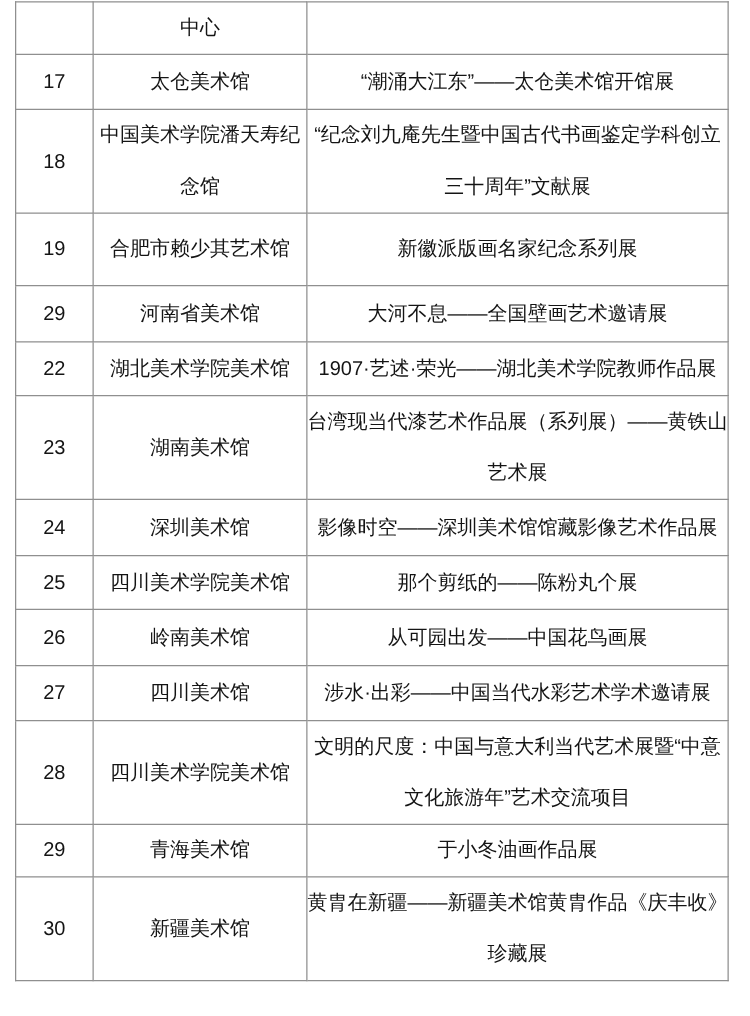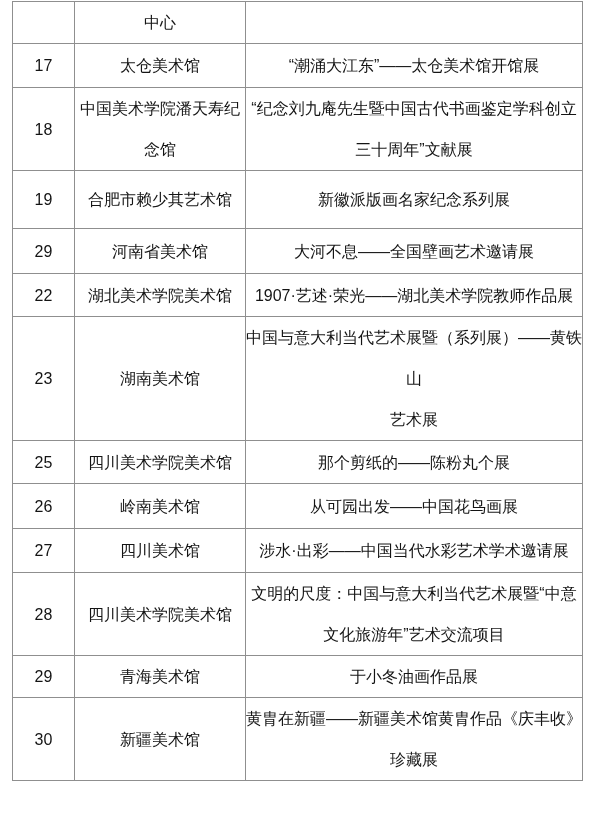--- a/index.html
+++ b/index.html
@@ -77,22 +77,27 @@
           <td>大河不息——全国壁画艺术邀请展</td>
         </tr>
         <tr style="height: 43px;">
           <td>22</td>
           <td>湖北美术学院美术馆</td>
           <td>1907·艺述·荣光——湖北美术学院教师作品展</td>
         </tr>
         <tr style="height: 83px;">
           <td>23</td>
           <td>湖南美术馆</td>
-          <td>中国与意大利当代艺术展暨（系列展）——黄铁山
+          <td>台湾现当代漆艺术作品展（系列展）——黄铁山
 艺术展</td>
+        </tr>
+        <tr style="height: 45px;">
+          <td>24</td>
+          <td>深圳美术馆</td>
+          <td>影像时空——深圳美术馆馆藏影像艺术作品展</td>
         </tr>
         <tr style="height: 43px;">
           <td>25</td>
           <td>四川美术学院美术馆</td>
           <td>那个剪纸的——陈粉丸个展</td>
         </tr>
         <tr style="height: 45px;">
           <td>26</td>
           <td>岭南美术馆</td>
           <td>从可园出发——中国花鸟画展</td>

